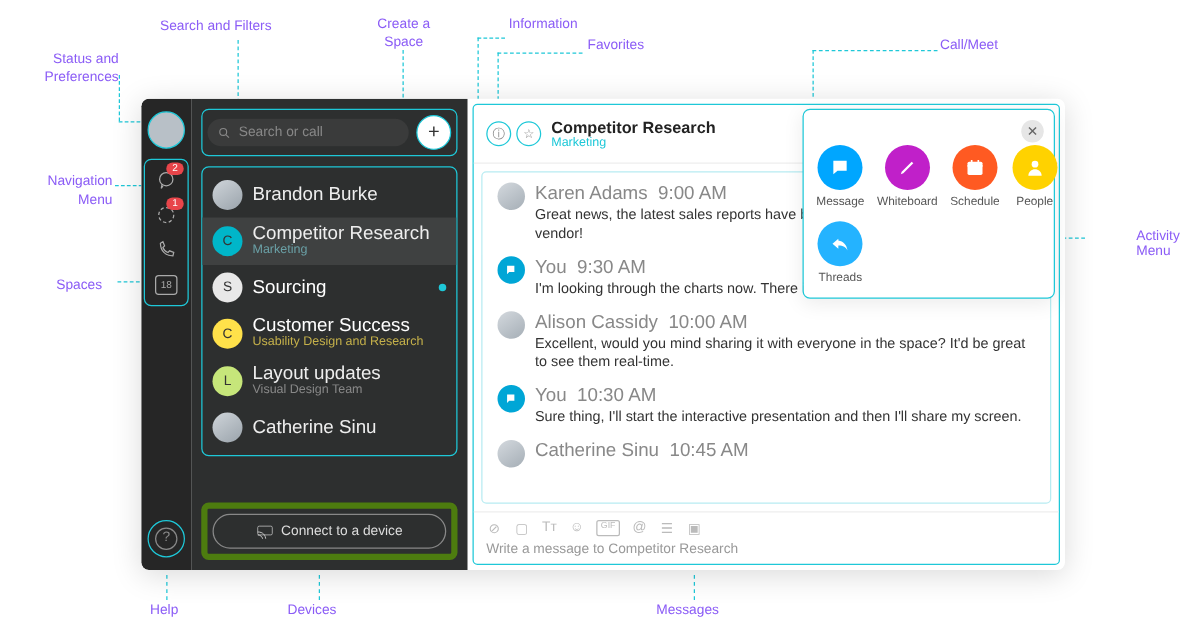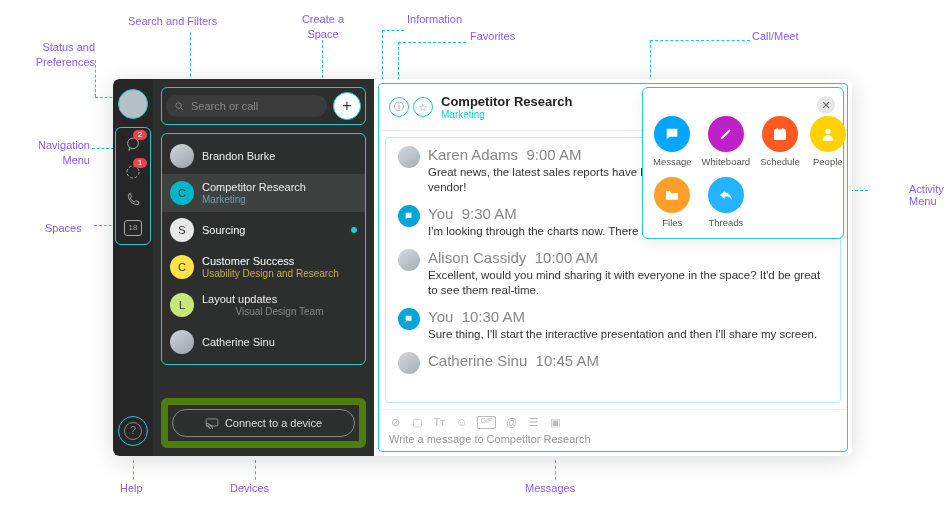--- a/index.html
+++ b/index.html
@@ -23,26 +23,26 @@
 
 
 .spacescol{width:205px;background:#2d2f2f;display:flex;flex-direction:column;padding:8px;color:#ccc}
 .topbar{display:flex;gap:6px;align-items:center;border:1px solid #1ec8d8;border-radius:6px;padding:4px}
 .search{flex:1;display:flex;align-items:center;gap:6px;background:#3a3b3b;border-radius:14px;height:22px;padding:0 8px;font-size:11px;color:#888}
 .plus{width:26px;height:26px;border-radius:50%;background:#fff;color:#333;display:flex;align-items:center;justify-content:center;font-size:16px;border:1px solid #1ec8d8}
 .spaceslist{margin-top:8px;border:1px solid #1ec8d8;border-radius:6px;flex:0 0 auto;padding:4px 0}
 .sitem{display:flex;align-items:center;gap:8px;padding:6px 8px;font-size:12px;cursor:pointer}
 .sitem .av{width:24px;height:24px;border-radius:50%;background:#777;display:flex;align-items:center;justify-content:center;font-size:11px;color:#333}
 .sitem .txt{flex:1;min-width:0}
-.sitem .nm{font-size:11px;color:#eee;line-height:14px}
+.sitem .nm{font-size:15px;color:#eee;line-height:14px}
 .sitem .sub{font-size:10px;color:#888;line-height:12px}
 .sitem.active{background:#3f4141}
 .sitem.bold .nm{font-weight:400;color:#fff}
 .sitem .dot{width:6px;height:6px;border-radius:50%;background:#1ec8d8}
-.device{margin-top:auto;border:7px solid #4d7c0f;border-radius:6px;padding:4px}
+.device{margin-top:auto;border:5px solid #4d7c0f;border-radius:6px;padding:4px}
 .device .btn{border:1.2px solid #888;border-radius:14px;height:26px;display:flex;align-items:center;justify-content:center;gap:6px;font-size:11px;color:#ddd}
 .device svg{width:14px;height:12px;stroke:#ccc;fill:none}
 
 
 .conv{flex:1;background:#fff;display:flex;flex-direction:column;border:1px solid #1ec8d8;border-radius:4px;margin:4px}
 .hdr{display:flex;align-items:center;padding:8px 10px;border-bottom:1px solid #eee}
 .hicons{display:flex;gap:4px;margin-right:8px}
 .cir{width:18px;height:18px;border:1px solid #1ec8d8;border-radius:50%;display:flex;align-items:center;justify-content:center;font-size:10px;color:#888}
 .htxt .t{font-weight:700;font-size:13px;color:#222}
 .htxt .s{font-size:10px;color:#1ec8d8}
@@ -57,21 +57,21 @@
 .msg .who{color:#888;font-size:15px;margin-bottom:2px}
 .msg .txt{color:#333;font-size:11.5px;line-height:15px}
 .composer{border-top:1px solid #eee;padding:6px 10px}
 .tools{display:flex;gap:9px;color:#bbb;font-size:11px;margin-bottom:4px}
 .tools span{width:13px;text-align:center}
 .cinput{font-size:11px;color:#999}
 
 
 .activity{position:absolute;right:8px;top:8px;width:180px;background:#fff;border:1px solid #1ec8d8;border-radius:6px;padding:10px;box-shadow:0 4px 16px rgba(0,0,0,.08)}
 .activity .close{position:absolute;top:8px;right:8px;width:18px;height:18px;border-radius:50%;background:#e6e6e6;color:#666;display:flex;align-items:center;justify-content:center;font-size:11px;cursor:pointer}
-.grid6{display:grid;grid-template-columns:repeat(4,1fr);gap:10px;margin-top:18px}
+.grid6{display:grid;grid-template-columns:repeat(5,1fr);gap:10px;margin-top:18px}
 .act{display:flex;flex-direction:column;align-items:center;gap:4px;font-size:9.5px;color:#555;cursor:pointer}
 .act .ic{width:36px;height:36px;border-radius:50%;display:flex;align-items:center;justify-content:center}
 .act svg{width:16px;height:16px;fill:#fff}
 </style>
 </head>
 <body>
 
 <div id="frame">
 
   <div class="ann" style="left:128px;top:15px">Search and Filters</div>
@@ -172,21 +172,21 @@
             <div class="av" style="background: rgb(255, 225, 74);">C</div>
             <div class="txt">
               <div class="nm">Customer Success</div>
               <div class="sub" style="color: rgb(196, 176, 74);">Usability Design and Research</div>
             </div>
           </div>
           <div class="sitem">
             <div class="av" style="background: rgb(198, 230, 122);">L</div>
             <div class="txt">
               <div class="nm">Layout updates</div>
-              <div class="sub" style="color: rgb(136, 136, 136); text-align: center;">Visual Design Team</div>
+              <div class="sub" style="color: rgb(136, 136, 136);">Visual Design Team</div>
             </div>
           </div>
           <div class="sitem">
             <div class="av" style="background: linear-gradient(145deg, rgb(207, 213, 218), rgb(154, 163, 171));"></div>
             <div class="txt">
               <div class="nm">Catherine Sinu</div>
             </div>
           </div>
         </div>
       <div class="device">

